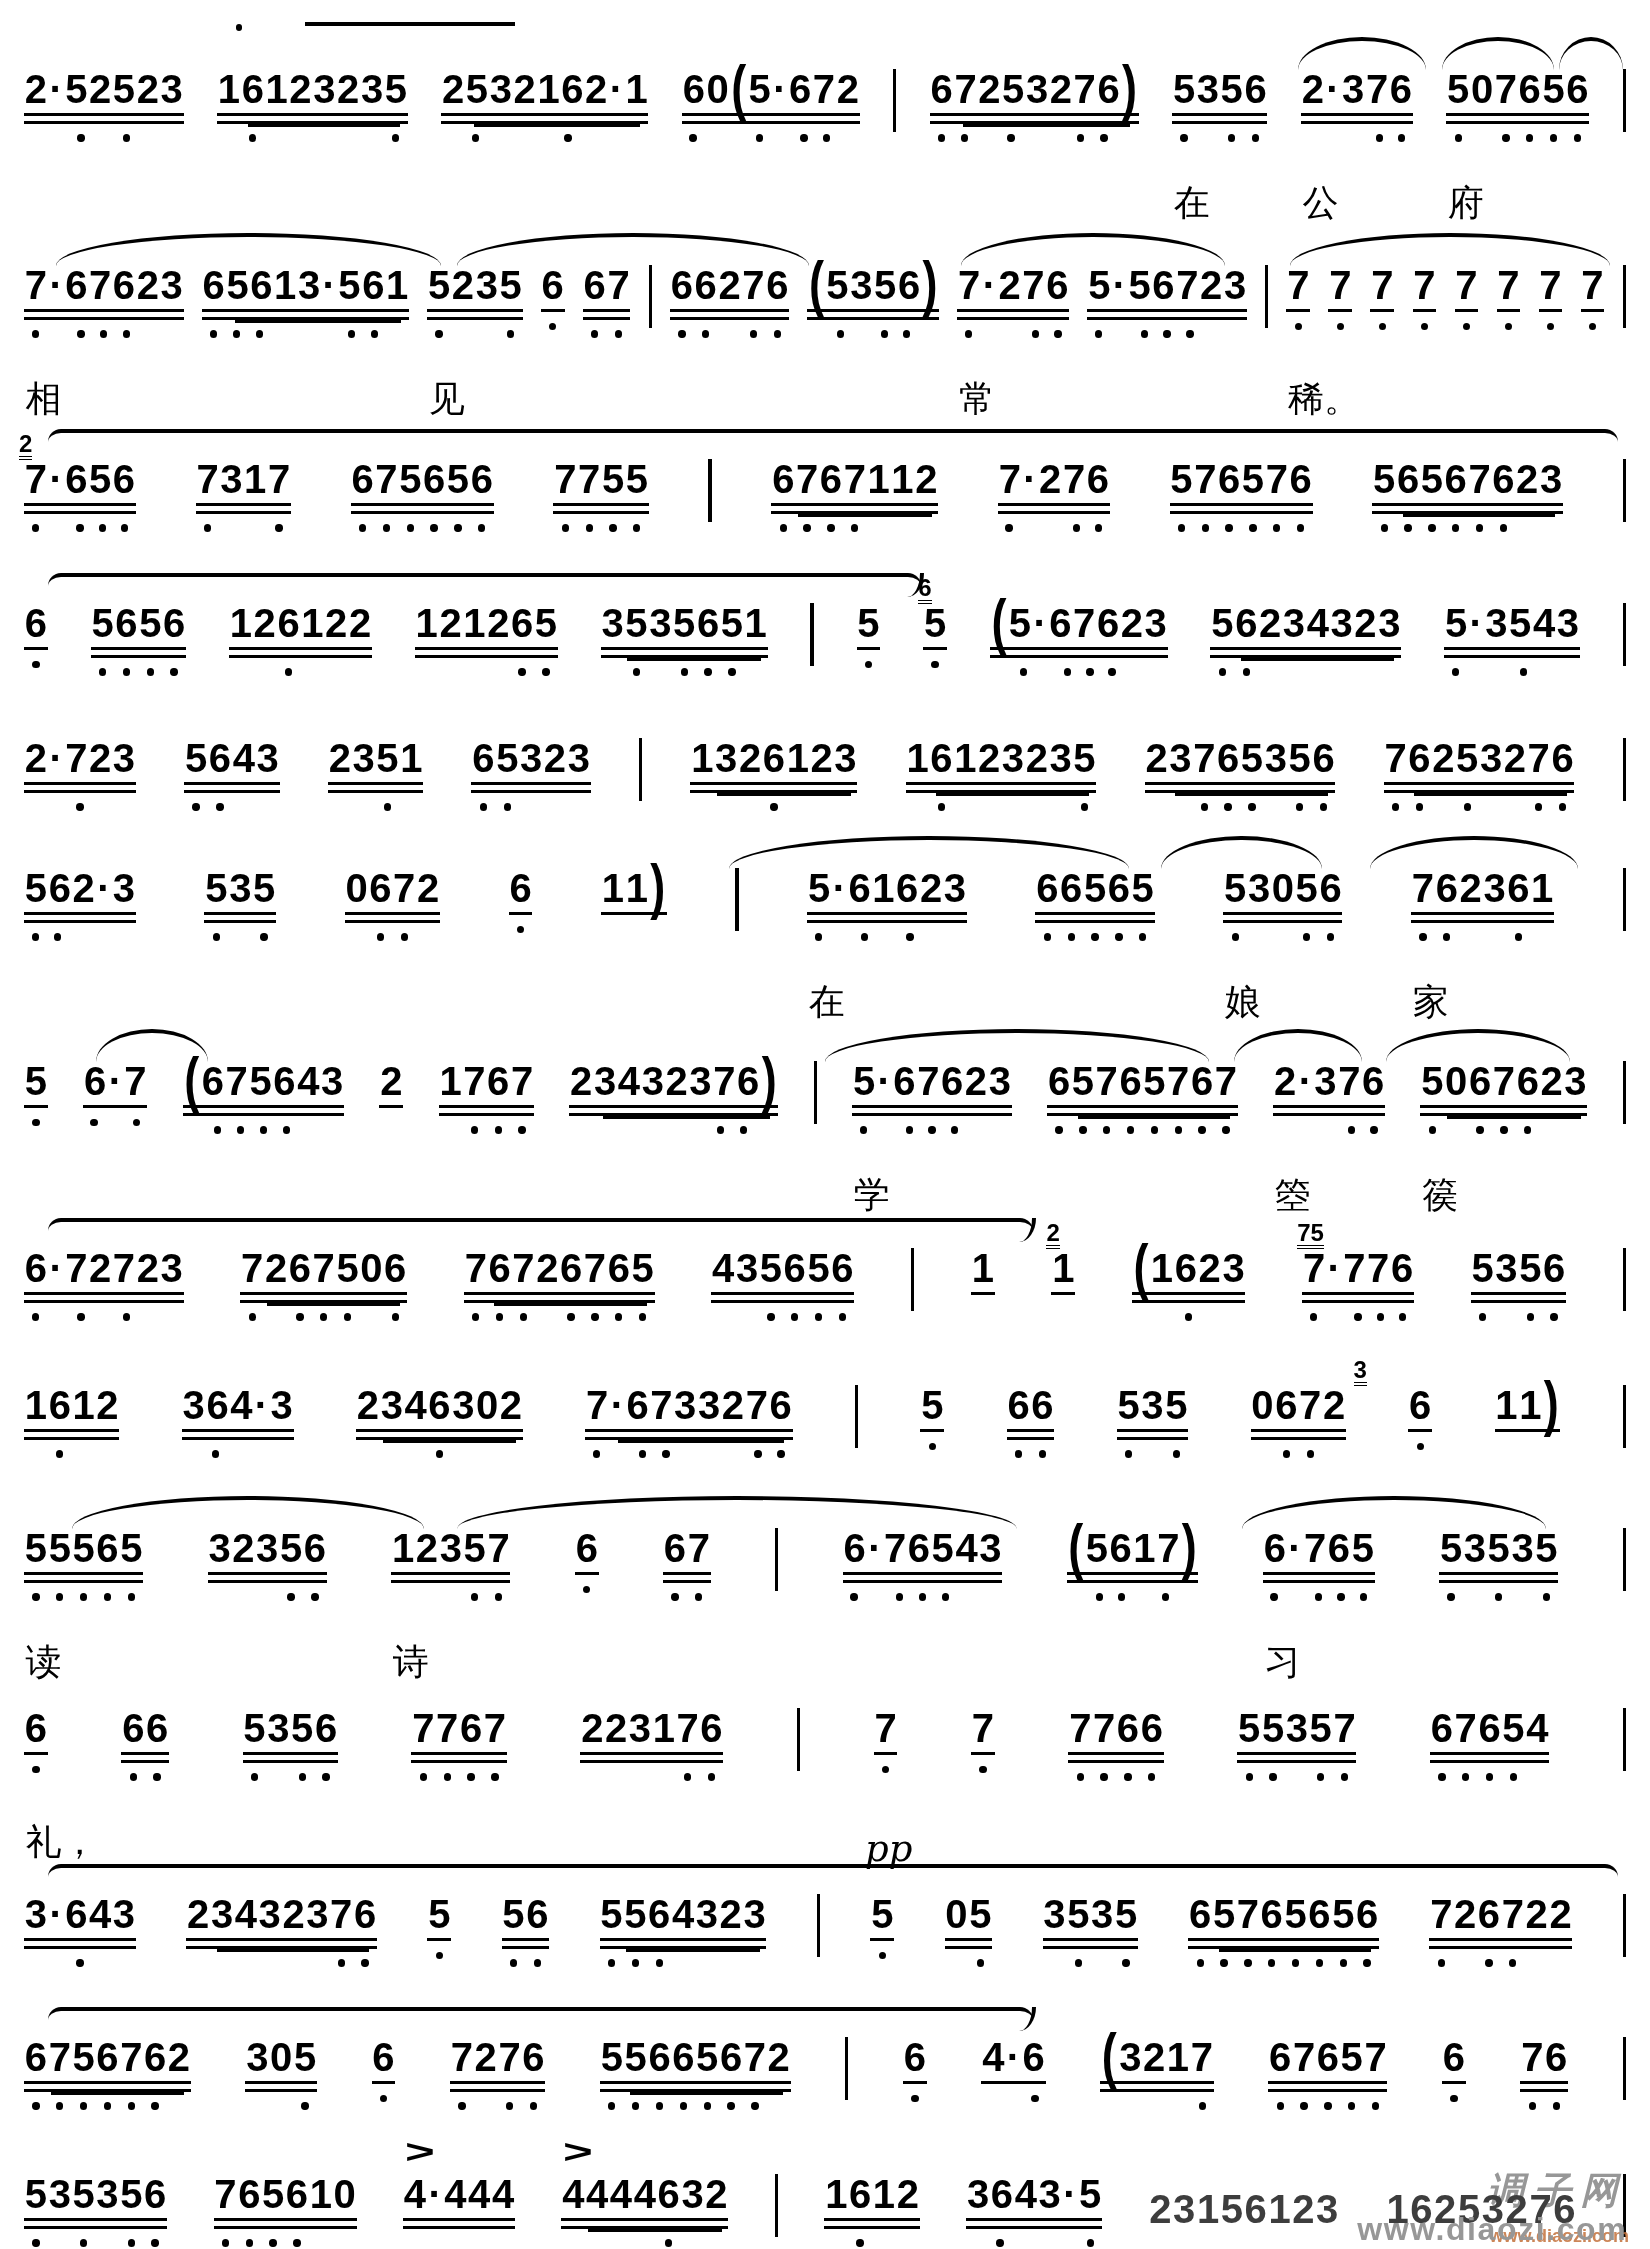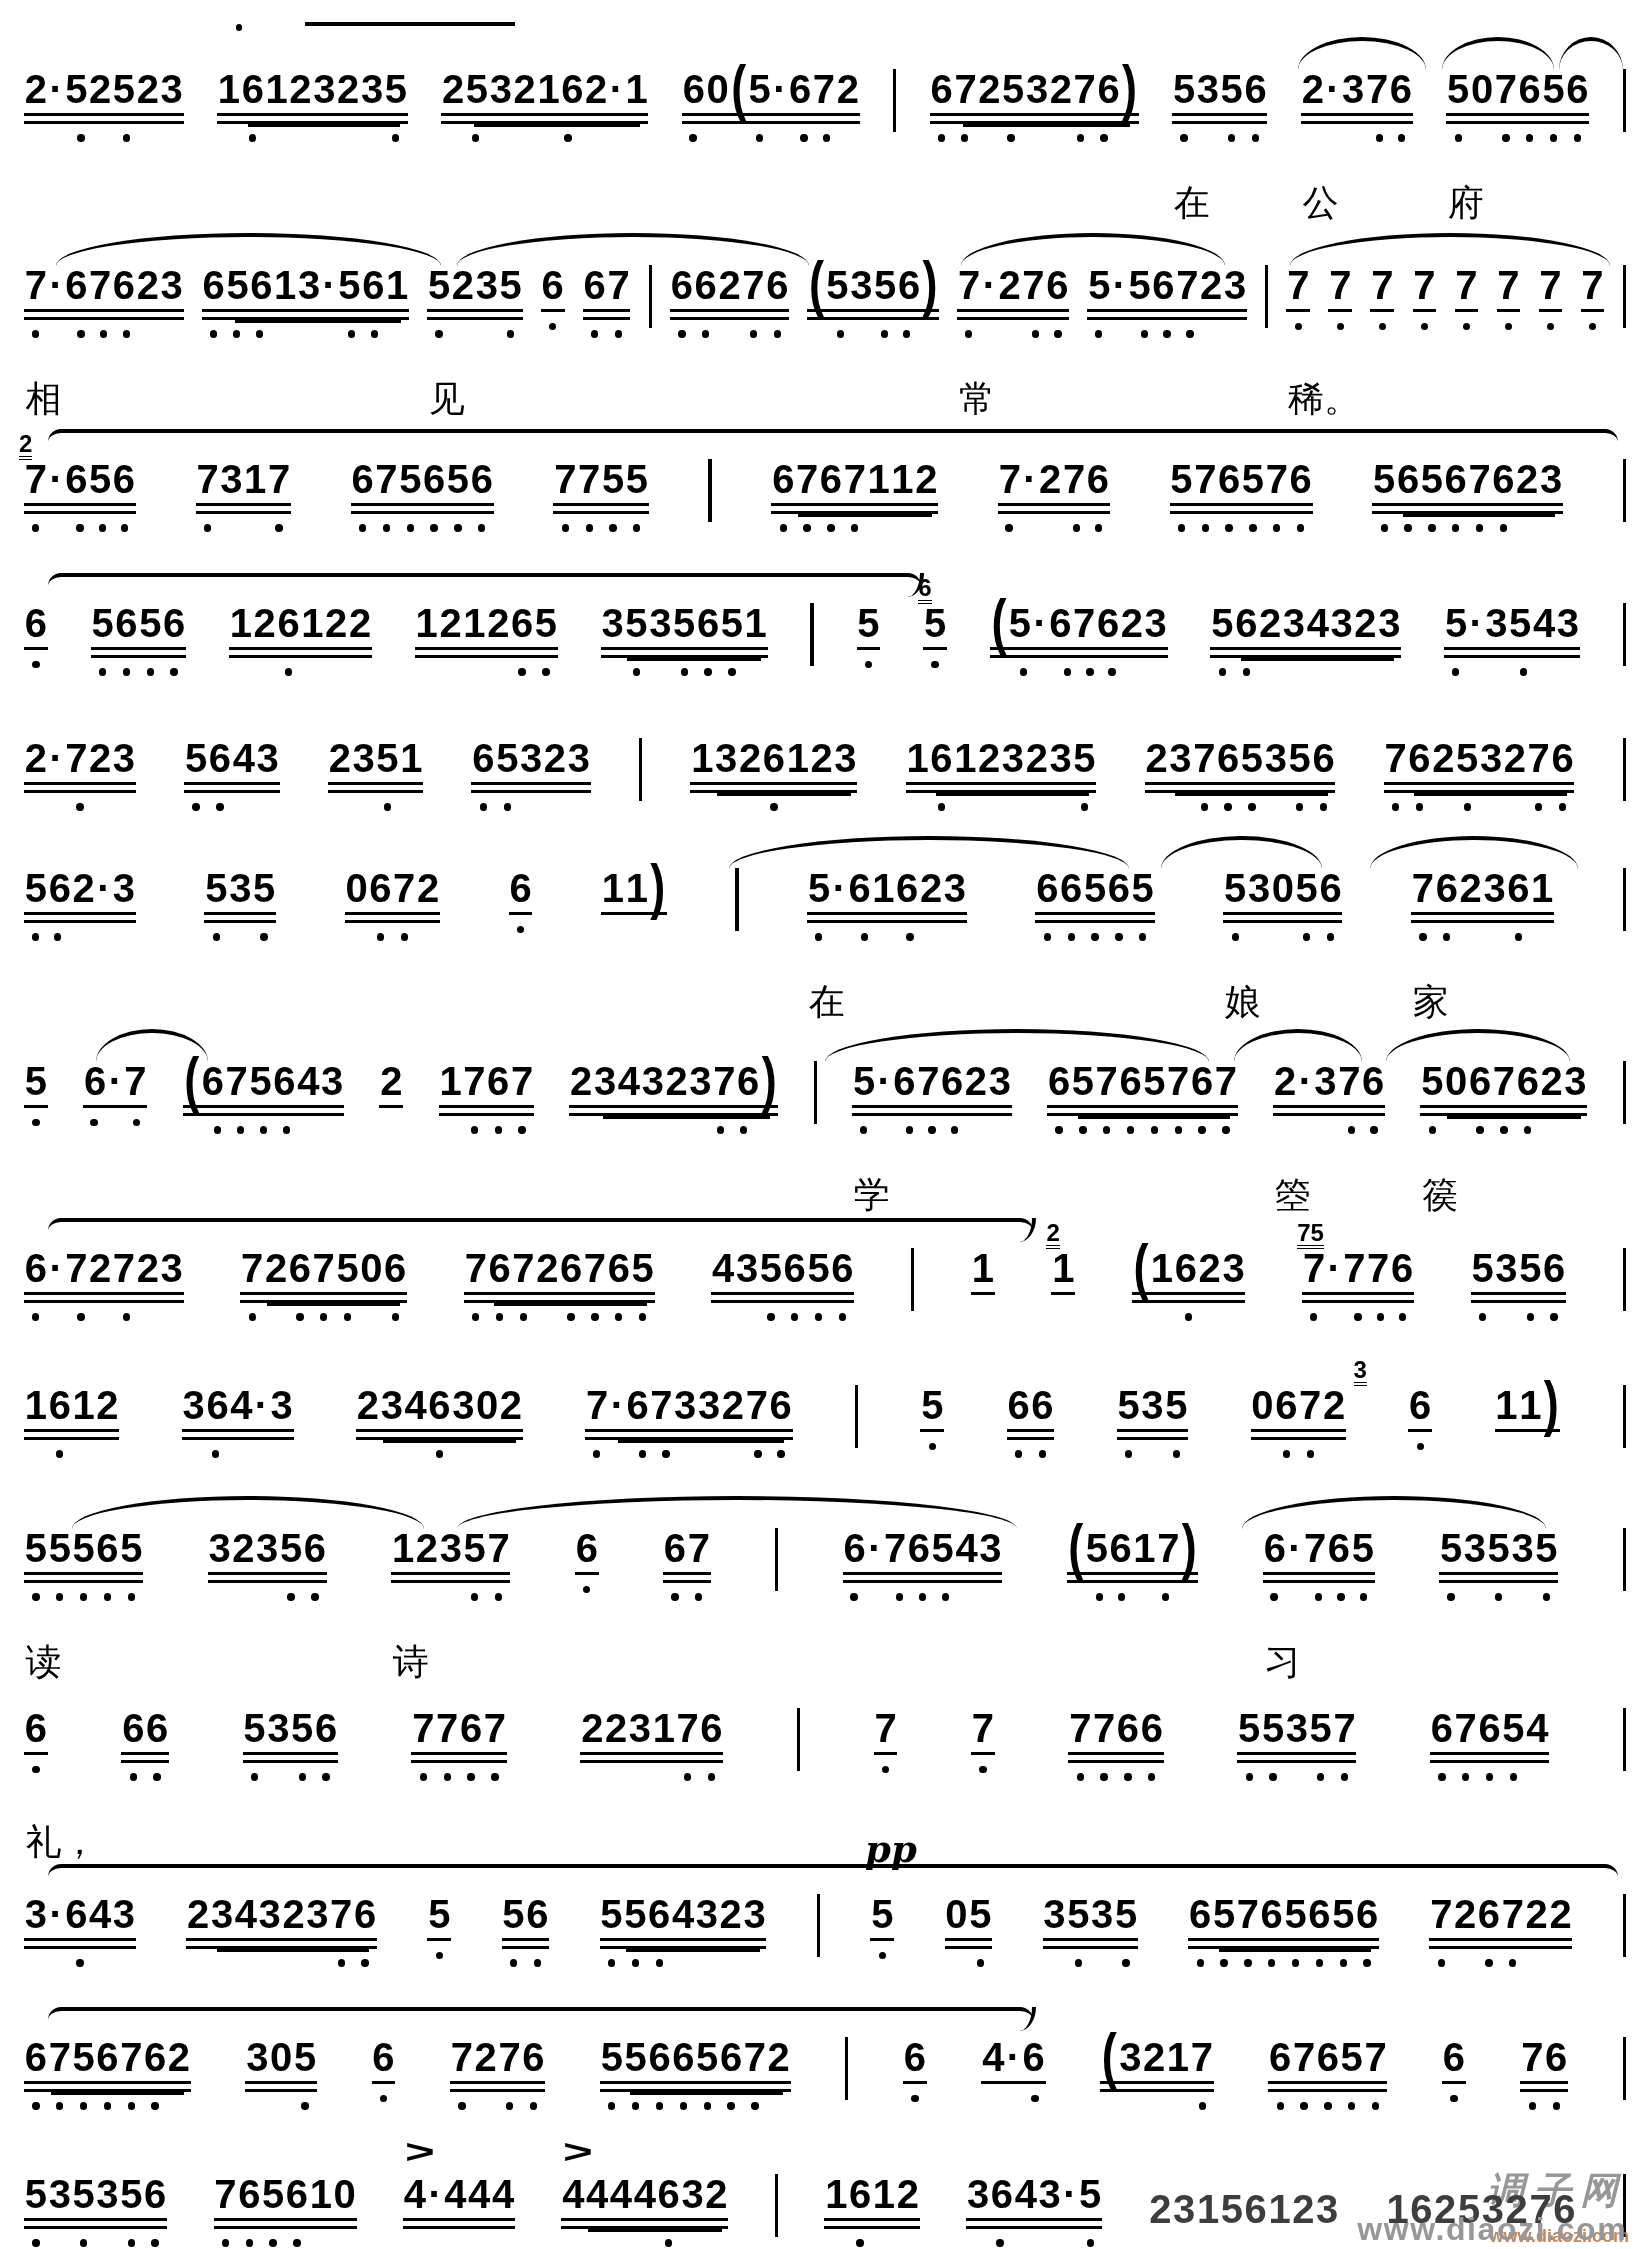--- a/index.html
+++ b/index.html
@@ -46,21 +46,21 @@
     white-space:nowrap;font-family:"DejaVu Sans","Liberation Sans",sans-serif;}
 
   .slur{position:absolute;top:4.9px;height:29px;border-top:4px solid #000;
     border-radius:50% 50% 0 0 / 100% 100% 0 0;}
   .tie{position:absolute;top:6.5px;height:22.7px;border-top:4.9px solid #000;
     border-radius:13px 13px 0 0;}
   .tie.hook::after{content:'';position:absolute;right:-3.2px;top:-4px;width:13px;height:24px;
     border-right:4px solid #000;border-radius:0 0 100% 0 / 0 0 100% 0;}
 
   .dyn{position:absolute;top:156px;font-family:"DejaVu Serif","Liberation Serif",serif;
-    font-style:italic;font-weight:bold;font-size:37px;}
+    font-style:italic;font-weight:normal;font-size:37px;}
 
   .grp.cut .digits{margin-top:14.6px;color:#3d3d3d;}
 
   .wm{position:absolute;right:22.7px;bottom:3.2px;text-align:right;color:#979797;line-height:1.1;}
   .wm-name{font-size:37px;font-weight:bold;letter-spacing:9.7px;font-style:italic;}
   .wm-url{font-size:32px;font-weight:bold;letter-spacing:1.6px;position:relative;z-index:2;}
   .wm-echo{position:absolute;right:-1.6px;bottom:0px;color:#c4713b;font-size:18px;
     font-weight:bold;opacity:0.85;z-index:1;white-space:nowrap;}
 </style>
 </head>

